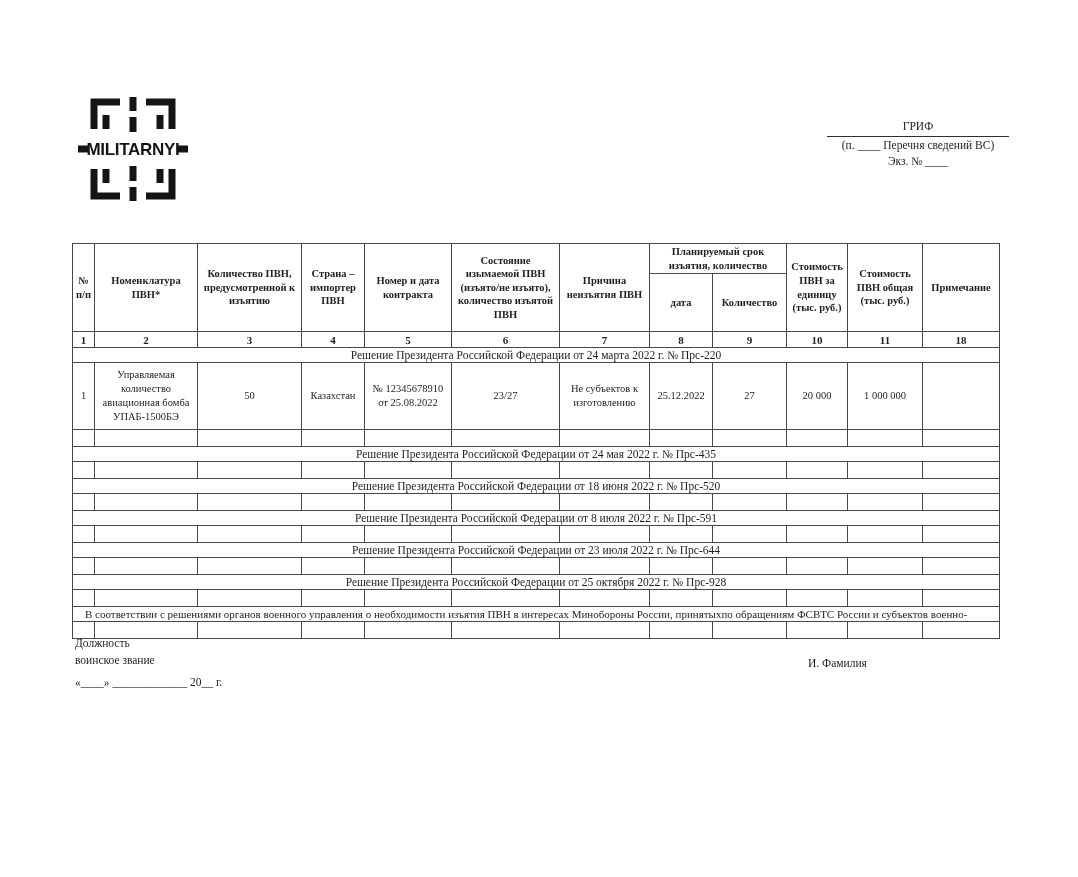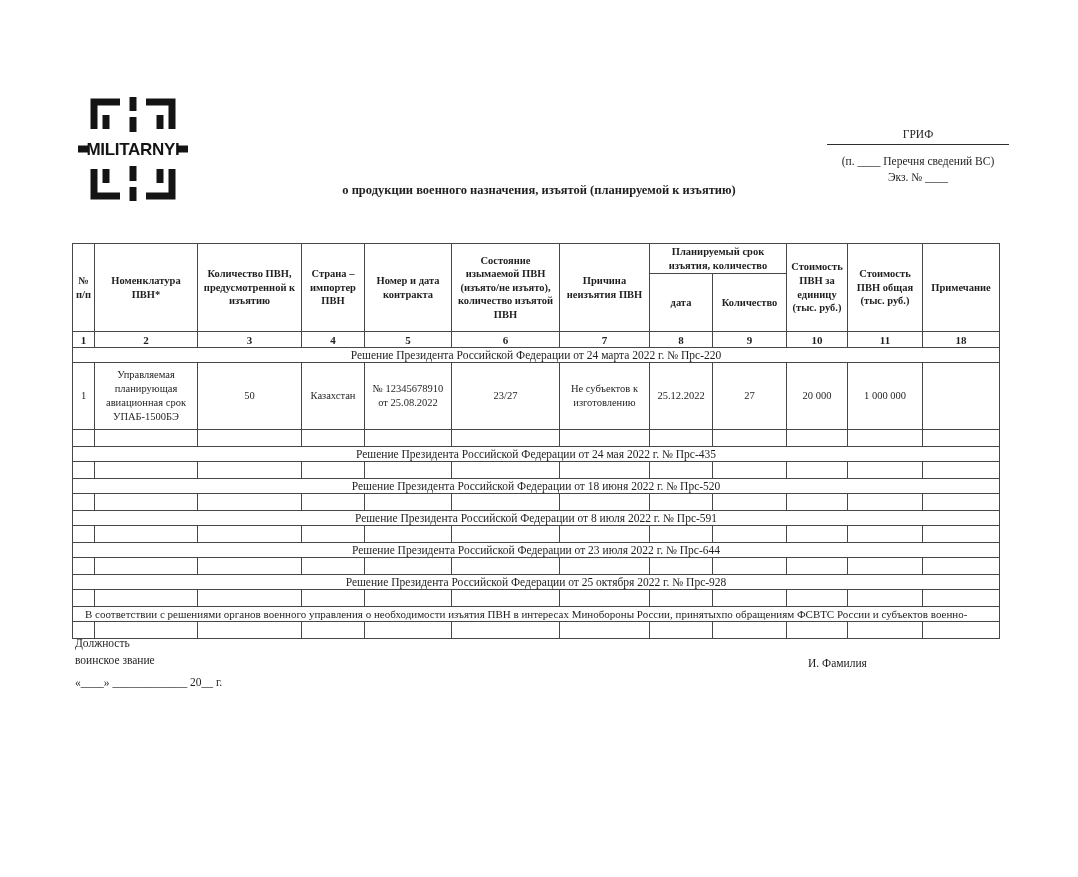--- a/index.html
+++ b/index.html
@@ -4,21 +4,21 @@
 <style>
   html,body{margin:0;padding:0;background:#e9e9e9;}
   .page{
     position:relative;width:1078px;height:877px;background:#ffffff;
     font-family:"Liberation Serif", serif;color:#1f1f1f;overflow:hidden;
   }
   
   .logo{position:absolute;left:76px;top:94px;width:114px;height:110px;}
   
   .letterhead{position:absolute;left:808px;top:118px;width:220px;font-size:11.5px;line-height:1.45;text-align:center;}
-  .grif-line{display:block;width:182px;margin:8px auto;border-bottom:1px solid #2e2e2e;padding-bottom:1px;font-weight:normal;}
+  .grif-line{display:block;width:182px;margin:0 auto;border-bottom:1px solid #2e2e2e;padding-bottom:1px;font-weight:normal;}
   
   .title{position:absolute;left:0;top:183px;width:1078px;text-align:center;font-weight:bold;font-size:12.5px;line-height:15px;}
   
   .doc-table{position:absolute;left:72px;top:243px;border-collapse:collapse;table-layout:fixed;width:927px;}
   .doc-table td{border:1px solid #474747;text-align:center;vertical-align:middle;padding:1px 2px;overflow:hidden;}
   .hcell{font-weight:bold;font-size:10.5px;line-height:1.3;}
   tr.h1{height:28px;}
   tr.h2{height:58px;}
   tr.numrow{height:16px;}
   tr.numrow td{font-weight:bold;font-size:11px;}
@@ -66,21 +66,20 @@
     <text x="57" y="61" text-anchor="middle" font-family="Liberation Sans, sans-serif" font-weight="bold" font-size="17" letter-spacing="-0.3" fill="#141414">MILITARNYI</text>
   </svg>
 
   <div class="letterhead">
     <span class="grif-line">ГРИФ</span>
     <div>(п. ____ Перечня сведений ВС)</div>
     <div>Экз. № ____</div>
   </div>
 
   <div class="title">
-    <div>о продукции военного назначения, изъятой (планируемой к изъятию)</div>
   </div>
 
   <table class="doc-table">
     <colgroup>
       <col style="width:22px">
         <col style="width:103px">
         <col style="width:104px">
         <col style="width:63px">
       <col style="width:87px">
         <col style="width:108px">
@@ -123,21 +122,21 @@
       <td>11</td>
       <td>18</td>
     </tr>
 
     <tr class="secrow">
       <td colspan="12">Решение Президента Российской Федерации от 24 марта 2022 г. № Прс-220</td>
     </tr>
 
     <tr class="datarow">
       <td>1</td>
-      <td>Управляемая планирующая авиационная срок УПАБ-1500БЭ</td>
+      <td>Управляемая количество авиационная бомба УПАБ-1500БЭ</td>
       <td>50</td>
       <td>Казахстан</td>
       <td>
         <div>№ 12345678910</div>
         <div>от 25.08.2022</div>
       </td>
       <td>23/27</td>
       <td>Не субъектов к изготовлению</td>
       <td>25.12.2022</td>
       <td>27</td>

